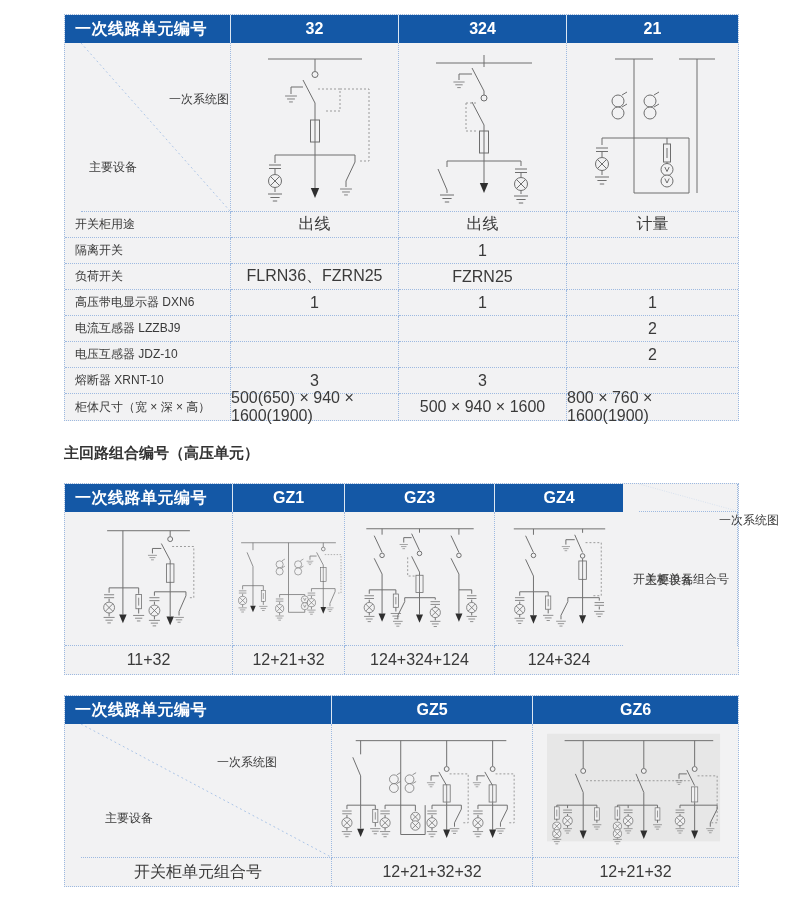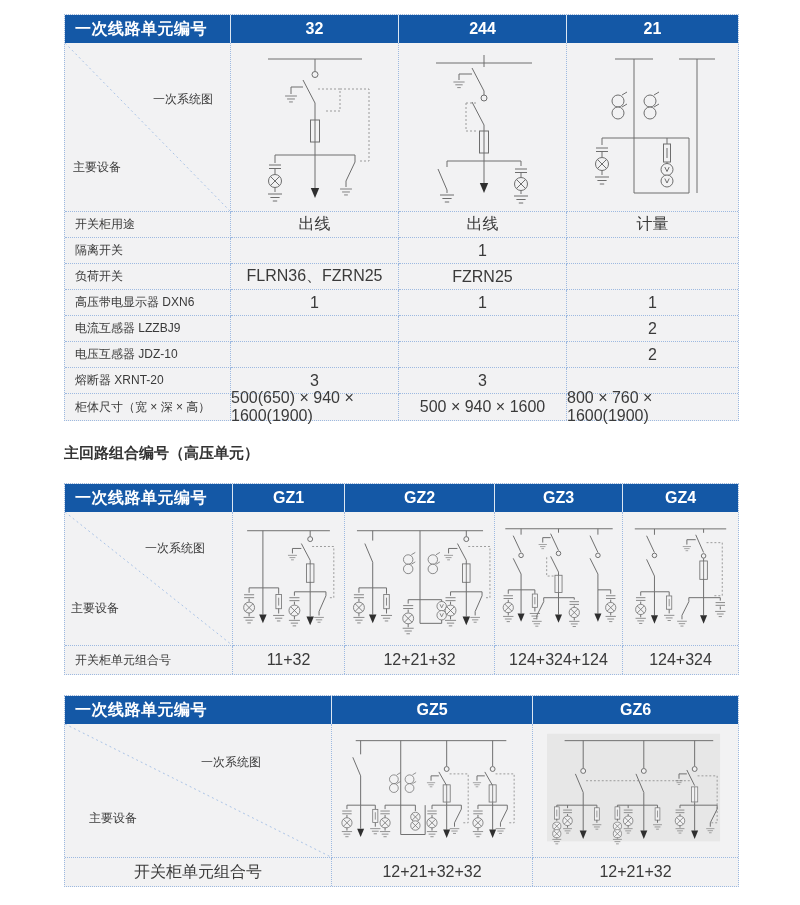--- a/index.html
+++ b/index.html
@@ -19,21 +19,21 @@
   .hcell.first { justify-content:flex-start; padding-left:10px; letter-spacing:.5px; }
 
   .cell { border-right:1px dotted #9db9e0; border-bottom:1px dotted #9db9e0; background:#f2f2f3; }
   .cell.lastcol { border-right:none; }
   .cell.lastrow { border-bottom:none; }
 
   .lcell { display:flex; align-items:center; padding-left:10px; font-size:12px; }
   .vcell { display:flex; align-items:center; justify-content:center; font-size:16px; }
   .dcell { display:flex; align-items:center; justify-content:center; position:relative; }
 
-  .slash { position:relative; }
+  .slash { position:relative;margin-left:16px; }
   .slash svg.diag { position:absolute; inset:0; width:100%; height:100%; }
   .slash .lbl { position:absolute; font-size:12px; color:#3a3a3a; white-space:nowrap; }
 
   .t1 .lbl-top { left:88px; top:48px; }
   .t1 .lbl-bot { left:8px;  top:116px; }
   .t2 .lbl-top { left:80px; top:28px; }
   .t2 .lbl-bot { left:6px;  top:88px; }
   .t3 .lbl-top { left:136px; top:30px; }
   .t3 .lbl-bot { left:24px;  top:86px; }
 
@@ -95,21 +95,21 @@
         <path d="M-13 7H-5M-11 9.5H-7M-9.6 12H-8.4"></path>
       </g>
   </defs>
 </svg>
 
 <div class="page">
 
   <div class="tbl t1">
     <div class="hcell first">一次线路单元编号</div>
     <div class="hcell">32</div>
-    <div class="hcell">244</div>
+    <div class="hcell">324</div>
     <div class="hcell last">21</div>
 
     <div class="cell slash">
       <svg class="diag" viewBox="0 0 166 169" preserveAspectRatio="none">
           <line x1="0" y1="0" x2="166" y2="169" stroke="#a9c3e6" stroke-dasharray="2 3"></line>
         </svg>
       <span class="lbl lbl-top">一次系统图</span>
       <span class="lbl lbl-bot">主要设备</span>
     </div>
 
@@ -217,37 +217,36 @@
     <div class="cell lcell">电流互感器 LZZBJ9</div>
     <div class="cell vcell"></div>
     <div class="cell vcell"></div>
     <div class="cell vcell lastcol">2</div>
 
     <div class="cell lcell">电压互感器 JDZ-10</div>
     <div class="cell vcell"></div>
     <div class="cell vcell"></div>
     <div class="cell vcell lastcol">2</div>
 
-    <div class="cell lcell">熔断器 XRNT-20</div>
+    <div class="cell lcell">熔断器 XRNT-10</div>
     <div class="cell vcell">3</div>
     <div class="cell vcell">3</div>
     <div class="cell vcell lastcol"></div>
 
     <div class="cell lcell lastrow">柜体尺寸（宽 × 深 × 高）</div>
     <div class="cell vcell lastrow">500(650) × 940 × 1600(1900)</div>
     <div class="cell vcell lastrow">500 × 940 × 1600</div>
     <div class="cell vcell lastcol lastrow">800 × 760 × 1600(1900)</div>
   </div>
 
   <div class="section-title">主回路组合编号（高压单元）</div>
 
   <div class="tbl t2">
     <div class="hcell first">一次线路单元编号</div>
     <div class="hcell">GZ1</div>
-    <div class="hcell">GZ2</div>
     <div class="hcell">GZ3</div>
     <div class="hcell last">GZ4</div>
 
     <div class="cell slash">
       <svg class="diag" viewBox="0 0 168 134" preserveAspectRatio="none">
           <line x1="0" y1="0" x2="168" y2="134" stroke="#a9c3e6" stroke-dasharray="2 3"></line>
         </svg>
       <span class="lbl lbl-top">一次系统图</span>
       <span class="lbl lbl-bot">主要设备</span>
     </div>

